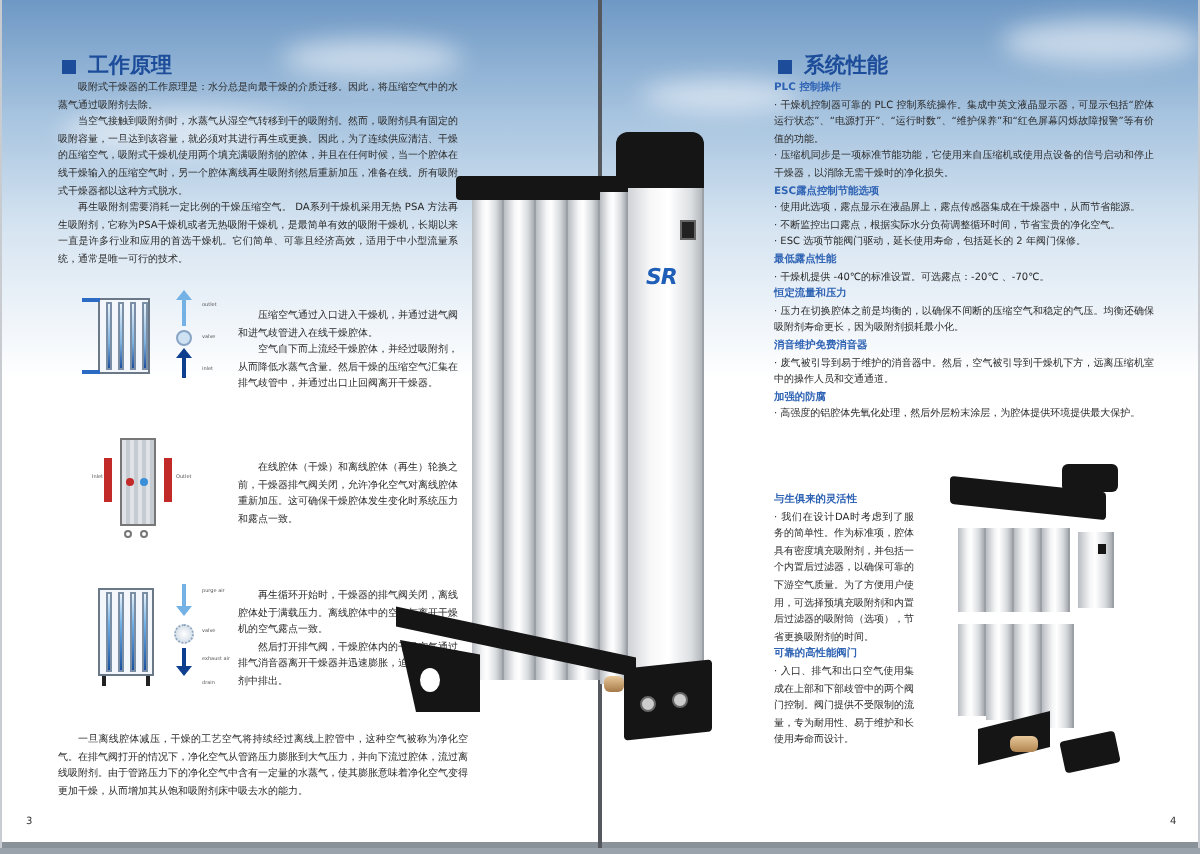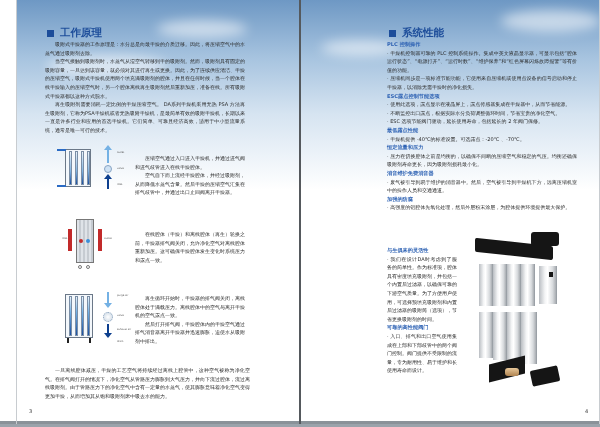--- a/index.html
+++ b/index.html
@@ -1,20 +1,20 @@
 <!DOCTYPE html>
 <html><head>
 <meta charset="utf-8">
 <style>
 *{margin:0;padding:0;box-sizing:border-box;}
 html,body{width:600px;height:427px;overflow:hidden;background:#9aa3ab;}
 body{font-family:"DejaVu Sans","Liberation Sans",sans-serif;position:relative;}
 .spread{position:absolute;left:0;top:0;width:600px;height:424px;background:#fff;border-bottom:3px solid #8a9299;}
 .page{position:absolute;top:0;height:424px;overflow:hidden;}
-.page-left{left:16px;width:299px;border-left:1px solid #c8ccd0;}
+.page-left{left:0;width:299px;border-left:1px solid #c8ccd0;}
 .page-right{left:301px;width:299px;border-right:1px solid #c8ccd0;}
 .gutter{position:absolute;left:299px;top:0;width:2px;height:424px;background:#55595d;z-index:5;}
 .sky{position:absolute;left:0;top:0;width:100%;height:190px;
  background:linear-gradient(180deg,#6e98c4 0%,#a6c3df 30%,#d6e4f1 60%,#ffffff 100%);}
 .cloud{position:absolute;border-radius:50%;background:rgba(255,255,255,0.55);filter:blur(6px);}
 .section-title{position:absolute;display:flex;align-items:center;gap:6px;color:#1d4d9a;font-size:10.5px;font-weight:bold;}
 .section-title .sq{width:7px;height:7px;background:#1d4d9a;}
 .body-text{position:absolute;font-size:5px;line-height:8.6px;color:#2a2a2a;text-align:justify;}
 .body-text p{text-indent:10px;margin:0;}
 .sub{color:#2f63b4;font-size:5.2px;line-height:8.6px;font-weight:bold;}
@@ -169,15 +169,34 @@
       <div class="panel" style="left:46px;top:80px;width:14px;height:50px;"></div>
       <div class="panel" style="left:60px;top:80px;width:16px;height:52px;"></div>
       <div class="blk" style="left:28px;top:128px;width:36px;height:18px;transform:skewY(-14deg);"></div>
       <div style="position:absolute;left:44px;top:136px;width:14px;height:8px;border-radius:3px;background:linear-gradient(#e8c89a,#b08450);"></div>
       <div class="blk" style="left:70px;top:136px;width:28px;height:16px;border-radius:2px;transform:rotate(-12deg);"></div>
     </div>
 
     <span class="page-num" style="left:284px;top:408px;">4</span>
   </div>
 
+  <div class="dryer" style="left:228px;top:62px;width:128px;height:330px;z-index:6;">
+    <div class="blk" style="left:0;top:26px;width:90px;height:12px;border-radius:2px;"></div>
+    <div class="blk" style="left:80px;top:4px;width:44px;height:30px;border-radius:6px 6px 2px 2px;"></div>
+    <div class="panel" style="left:8px;top:38px;width:16px;height:240px;"></div>
+    <div class="panel" style="left:24px;top:38px;width:16px;height:240px;"></div>
+    <div class="panel" style="left:40px;top:38px;width:16px;height:240px;"></div>
+    <div class="panel" style="left:56px;top:38px;width:16px;height:240px;"></div>
+    <div class="panel" style="left:72px;top:34px;width:14px;height:246px;"></div>
+    <div class="panel" style="left:86px;top:32px;width:38px;height:250px;background:linear-gradient(90deg,#cfd2d6 0%,#f7f7f8 30%,#ffffff 55%,#dcdfe2 85%,#b3b7bb 100%);"></div>
+    <div class="blk" style="left:112px;top:48px;width:8px;height:10px;border:1px solid #666;background:#222;"></div>
+    <div class="sr-logo" style="left:95px;top:70px;">SR</div>
+    <div class="blk" style="left:-30px;top:254px;width:120px;height:10px;transform:skewY(12deg);"></div>
+    <div class="blk" style="left:-28px;top:258px;width:40px;height:36px;clip-path:polygon(0 0,100% 20%,100% 100%,20% 100%);"></div>
+    <div style="position:absolute;left:-18px;top:272px;width:10px;height:12px;border-radius:50%;background:#fff;"></div>
+    <div class="blk" style="left:84px;top:270px;width:44px;height:36px;transform:skewY(-6deg);border-radius:2px;"></div>
+    <div style="position:absolute;left:92px;top:286px;width:8px;height:8px;border-radius:50%;background:#ccc;border:1px solid #666;"></div>
+    <div style="position:absolute;left:108px;top:284px;width:8px;height:8px;border-radius:50%;background:#ccc;border:1px solid #666;"></div>
+    <div style="position:absolute;left:74px;top:276px;width:10px;height:8px;border-radius:3px;background:linear-gradient(#e8c89a,#a77a48);"></div>
+  </div>
 
   <div class="gutter"></div>
 </div>
 
 </body></html>

